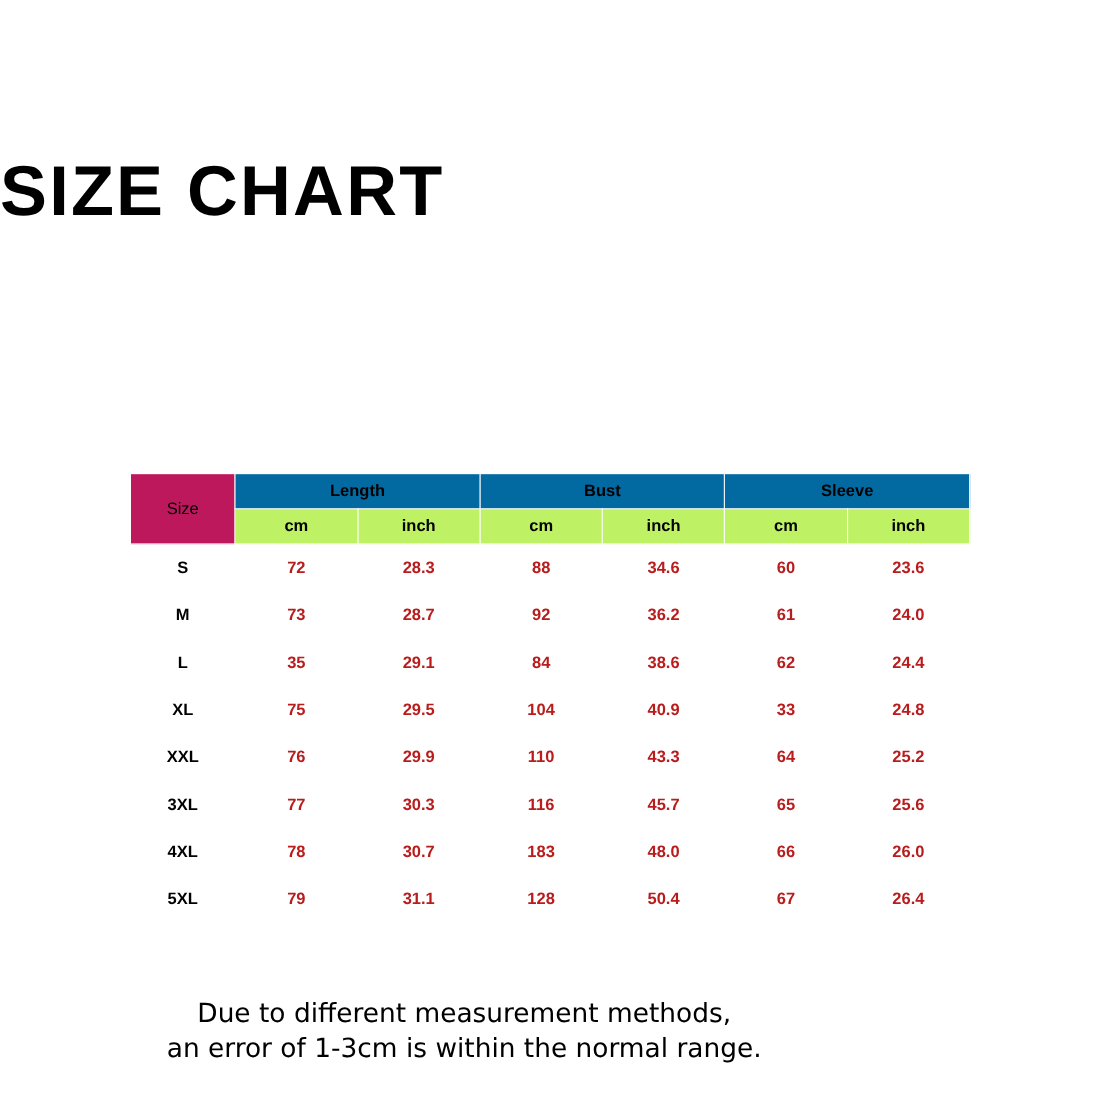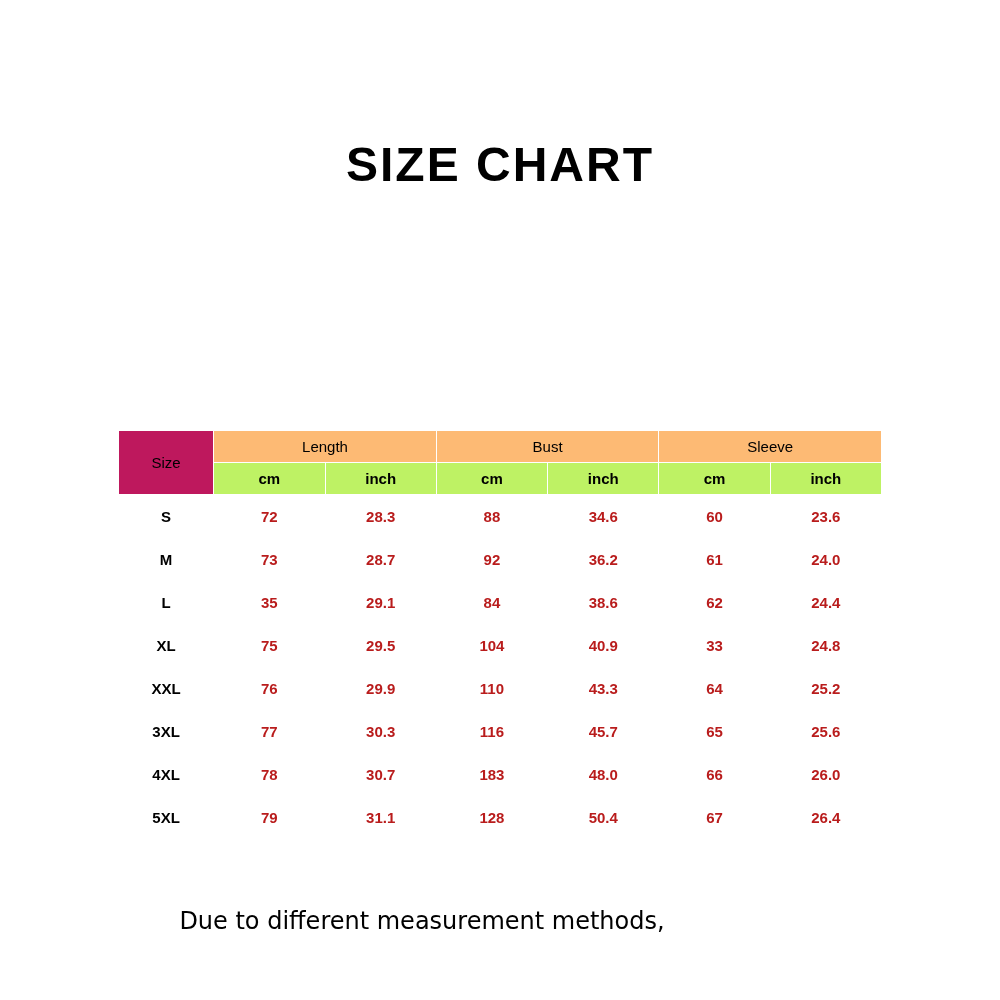--- a/index.html
+++ b/index.html
@@ -18,24 +18,24 @@
     position: relative;
     width: 1000px;
     height: 1000px;
     box-sizing: border-box;
   }
   .title {
     position: absolute;
     top: 140px;
     left: 0;
     width: 1000px;
-    text-align: center;
+    text-align: left;
     font-family: "Liberation Sans", sans-serif;
     font-weight: bold;
-    font-size: 48px;
+    font-size: 64px;
     letter-spacing: 2px;
     color: #000000;
     line-height: 1.05;
   }
   .table-wrap {
     position: absolute;
     top: 430px;
     left: 118px;
     width: 764px;
   }
@@ -51,23 +51,23 @@
     font-size: 15px;
     font-family: "Liberation Sans", sans-serif;
   }
   .head-cell {
     background: #be185d;
     color: #000000;
     font-weight: normal;
     height: 29px;
   }
   .head-group {
-    background: #fdba74;
-    color: #000000;
-    font-weight: normal;
+    background: #0369a1;
+    color: #000000;
+    font-weight: bold;
     height: 29px;
     font-size: 15px;
   }
   .head-sub {
     background: #bef264;
     color: #000000;
     font-weight: bold;
     height: 29px;
     font-size: 14px;
   }
@@ -211,15 +211,16 @@
           <td class="data-cell">50.4</td>
           <td class="data-cell">67</td>
           <td class="data-cell">26.4</td>
         </tr>
       </tbody>
     </table>
   </div>
 
   <div class="note">
     <div>Due to different measurement methods,</div>
+    <div>an error of 1-3cm is within the normal range.</div>
   </div>
 
 </div>
 
 </body></html>

